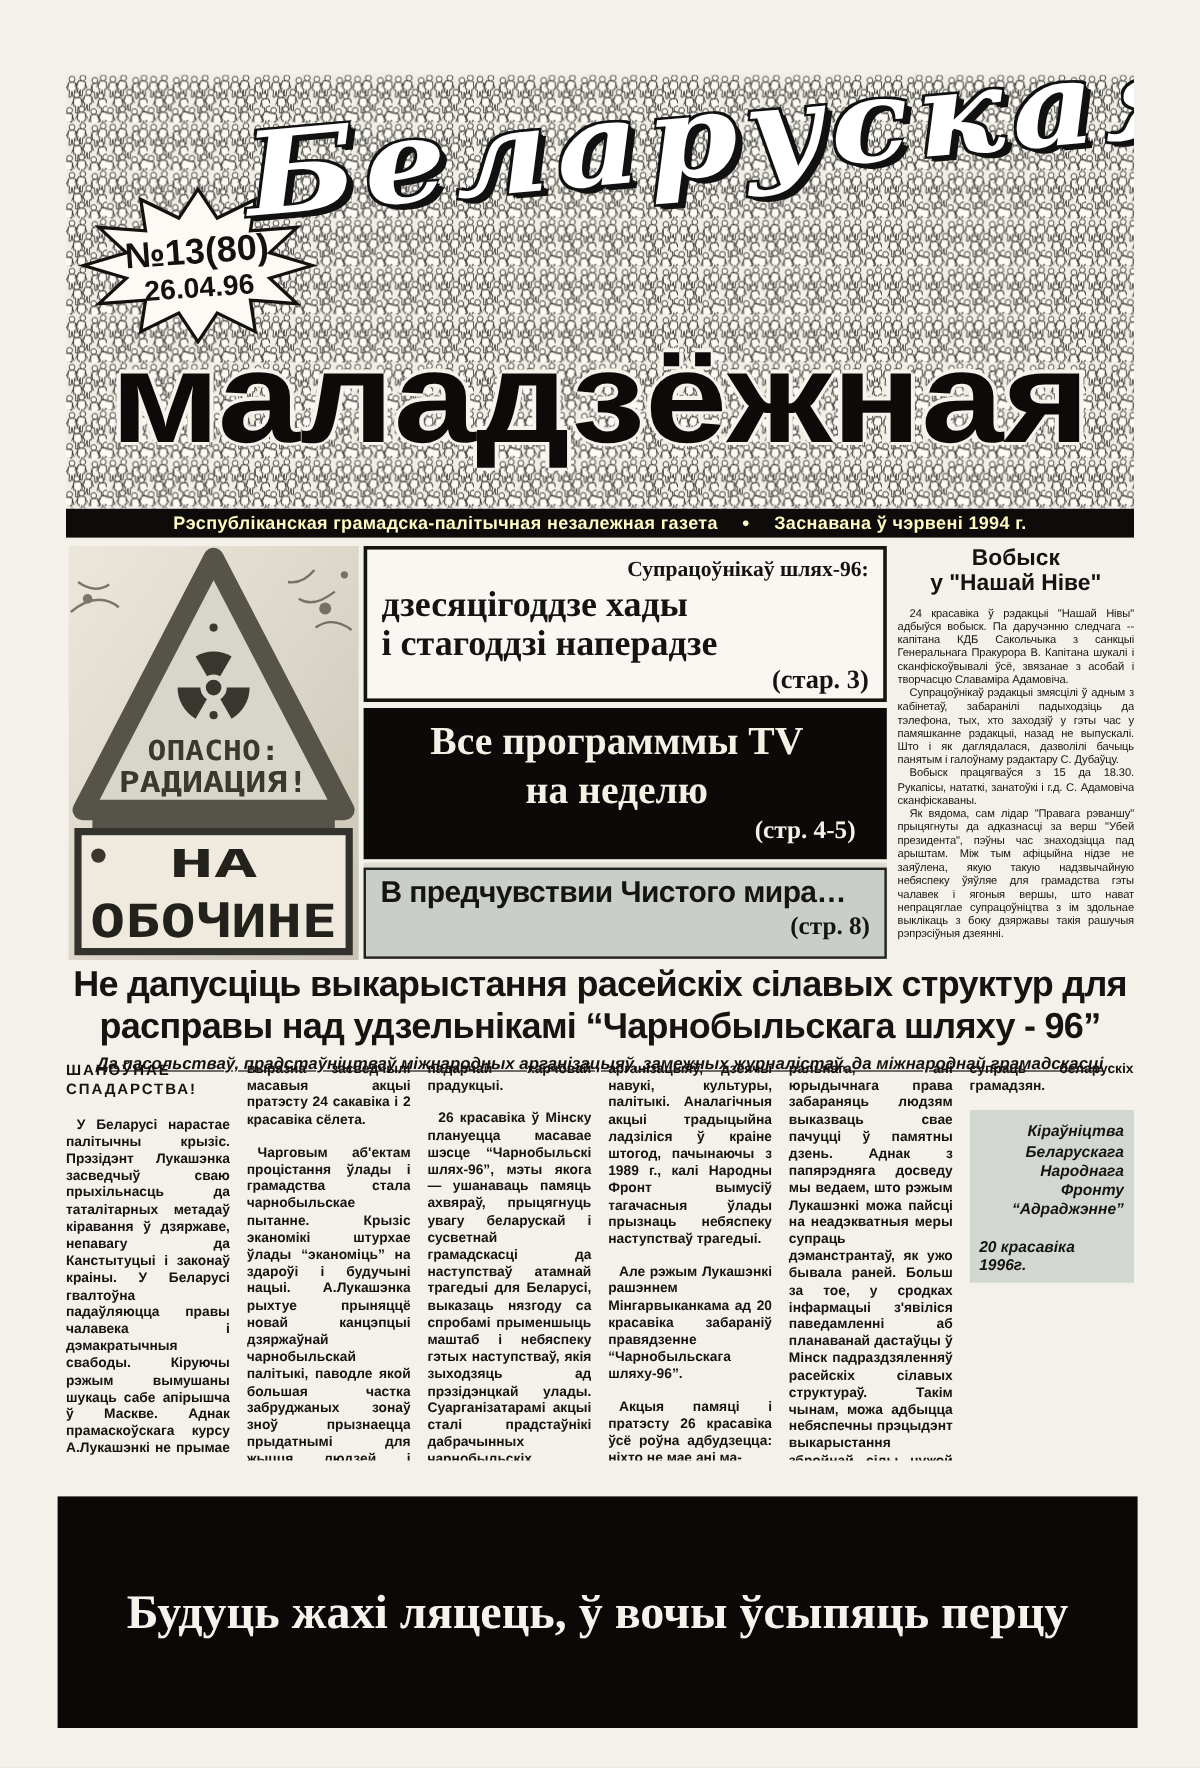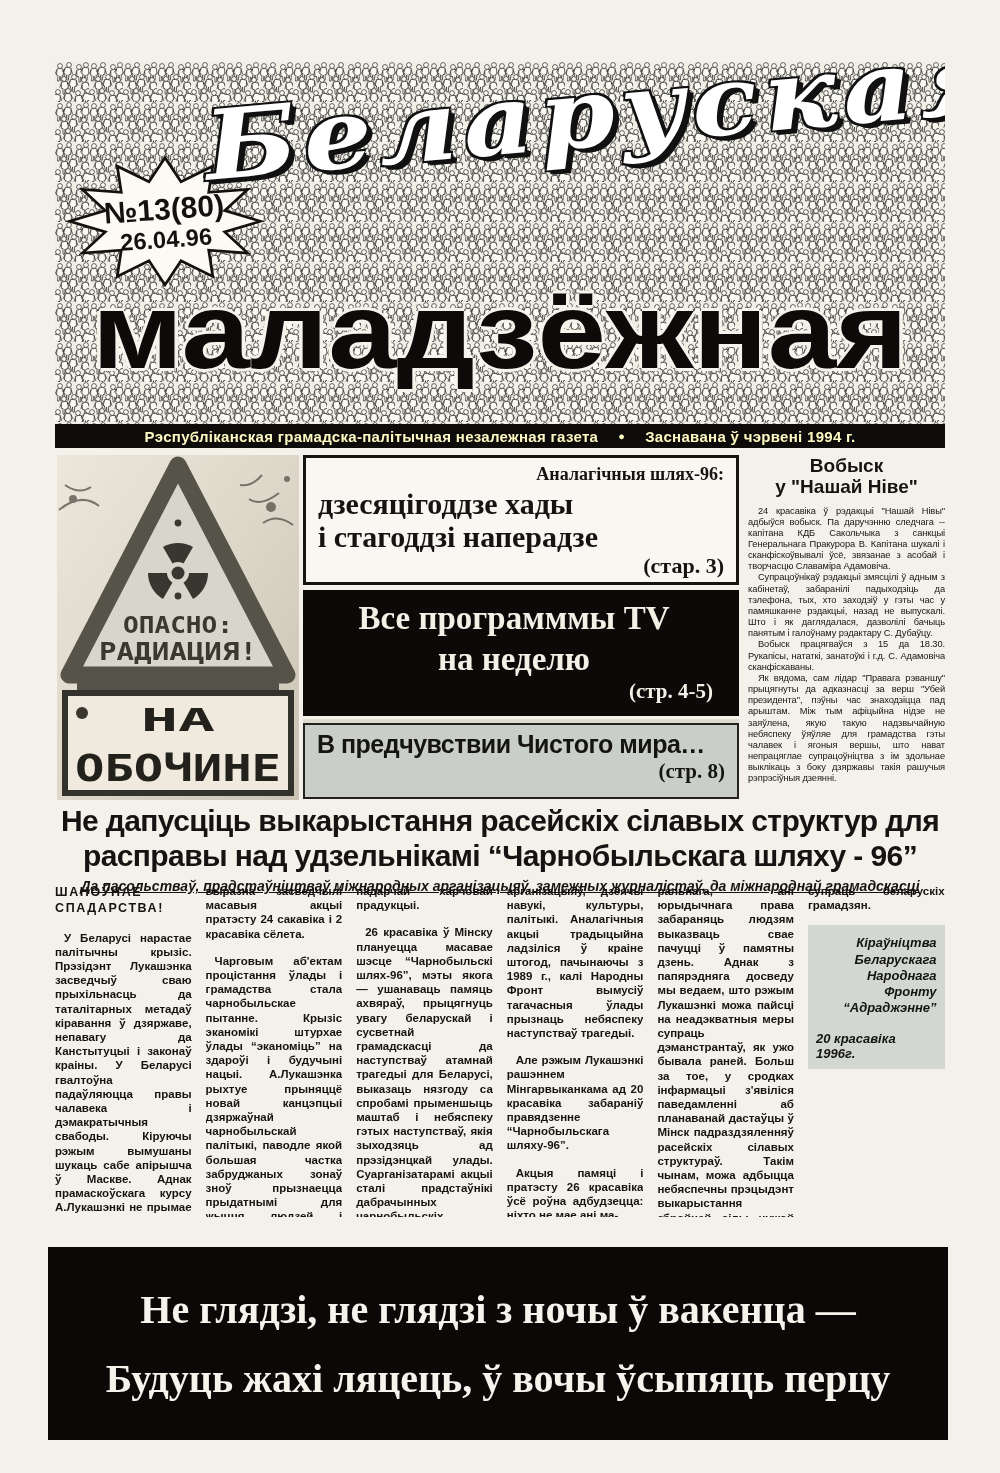--- a/index.html
+++ b/index.html
@@ -160,21 +160,21 @@
         <rect x="8" y="238" width="226" height="100" fill="#efeadd" stroke="#34322c" stroke-width="6"></rect>
         <text x="121" y="276" text-anchor="middle" font-family="DejaVu Sans Mono, monospace" font-weight="bold" font-size="32" fill="#23211c" textLength="74" lengthAdjust="spacingAndGlyphs">НА</text>
         <text x="121" y="326" text-anchor="middle" font-family="DejaVu Sans Mono, monospace" font-weight="bold" font-size="38" fill="#23211c" textLength="206" lengthAdjust="spacingAndGlyphs">ОБОЧИНЕ</text>
         <circle cx="25" cy="258" r="6" fill="#3a372f"></circle>
       </g>
     </svg>
   </figure>
 
   <div class="teasers">
     <div class="tbox1">
-      <div class="kicker">Аналагічныя шлях-96:</div>
+      <div class="kicker">Супрацоўнікаў шлях-96:</div>
       <div class="title">дзесяцігоддзе хады
 і стагоддзі наперадзе</div>
       <div class="pref">(стар. 3)</div>
     </div>
     <div class="tbox2">
       <div class="title">Все программмы TV
 на неделю</div>
       <div class="pref">(стр. 4-5)</div>
     </div>
     <div class="tbox3">
@@ -238,17 +238,16 @@
         <div class="org">Кіраўніцтва
 Беларускага
 Народнага Фронту
 “Адраджэнне”</div>
         <div class="date">20 красавіка 1996г.</div>
       </div>
     </div>
   </div>
 
   <div class="banner">
-    <div>Не глядзі, не глядзі з ночы ў вакенца —</div>
     <div>Будуць жахі ляцець, ў вочы ўсыпяць перцу</div>
   </div>
 
 </div>
 
 </body></html>

